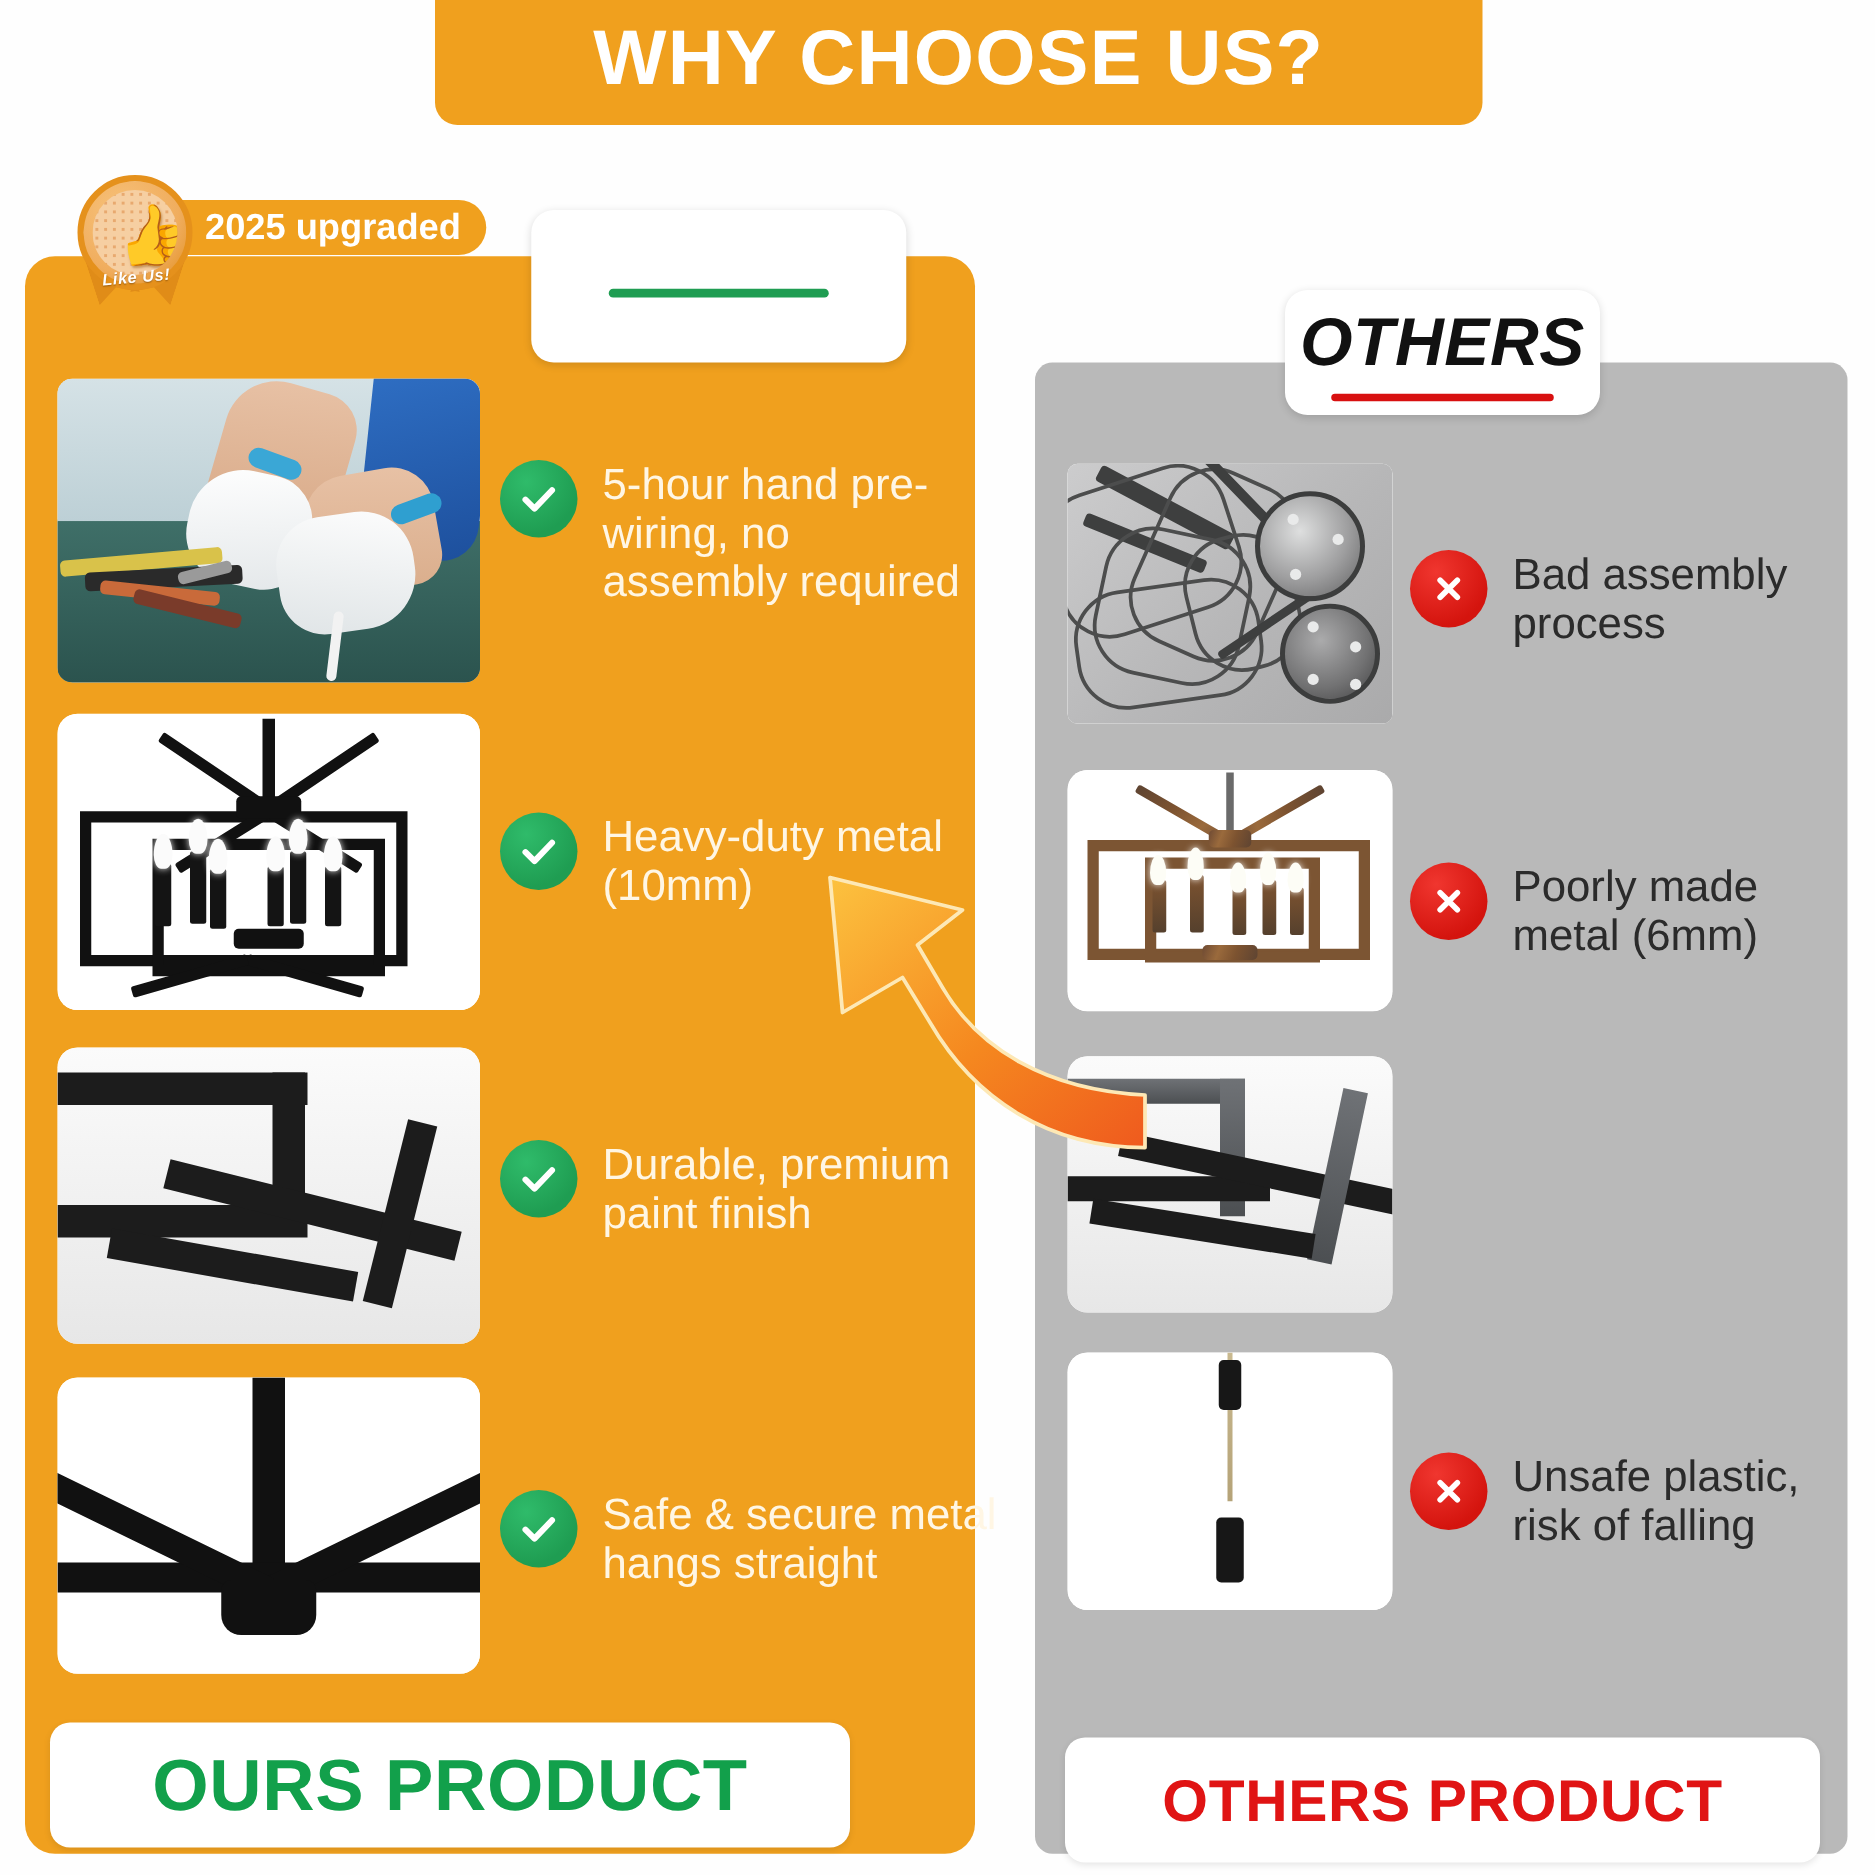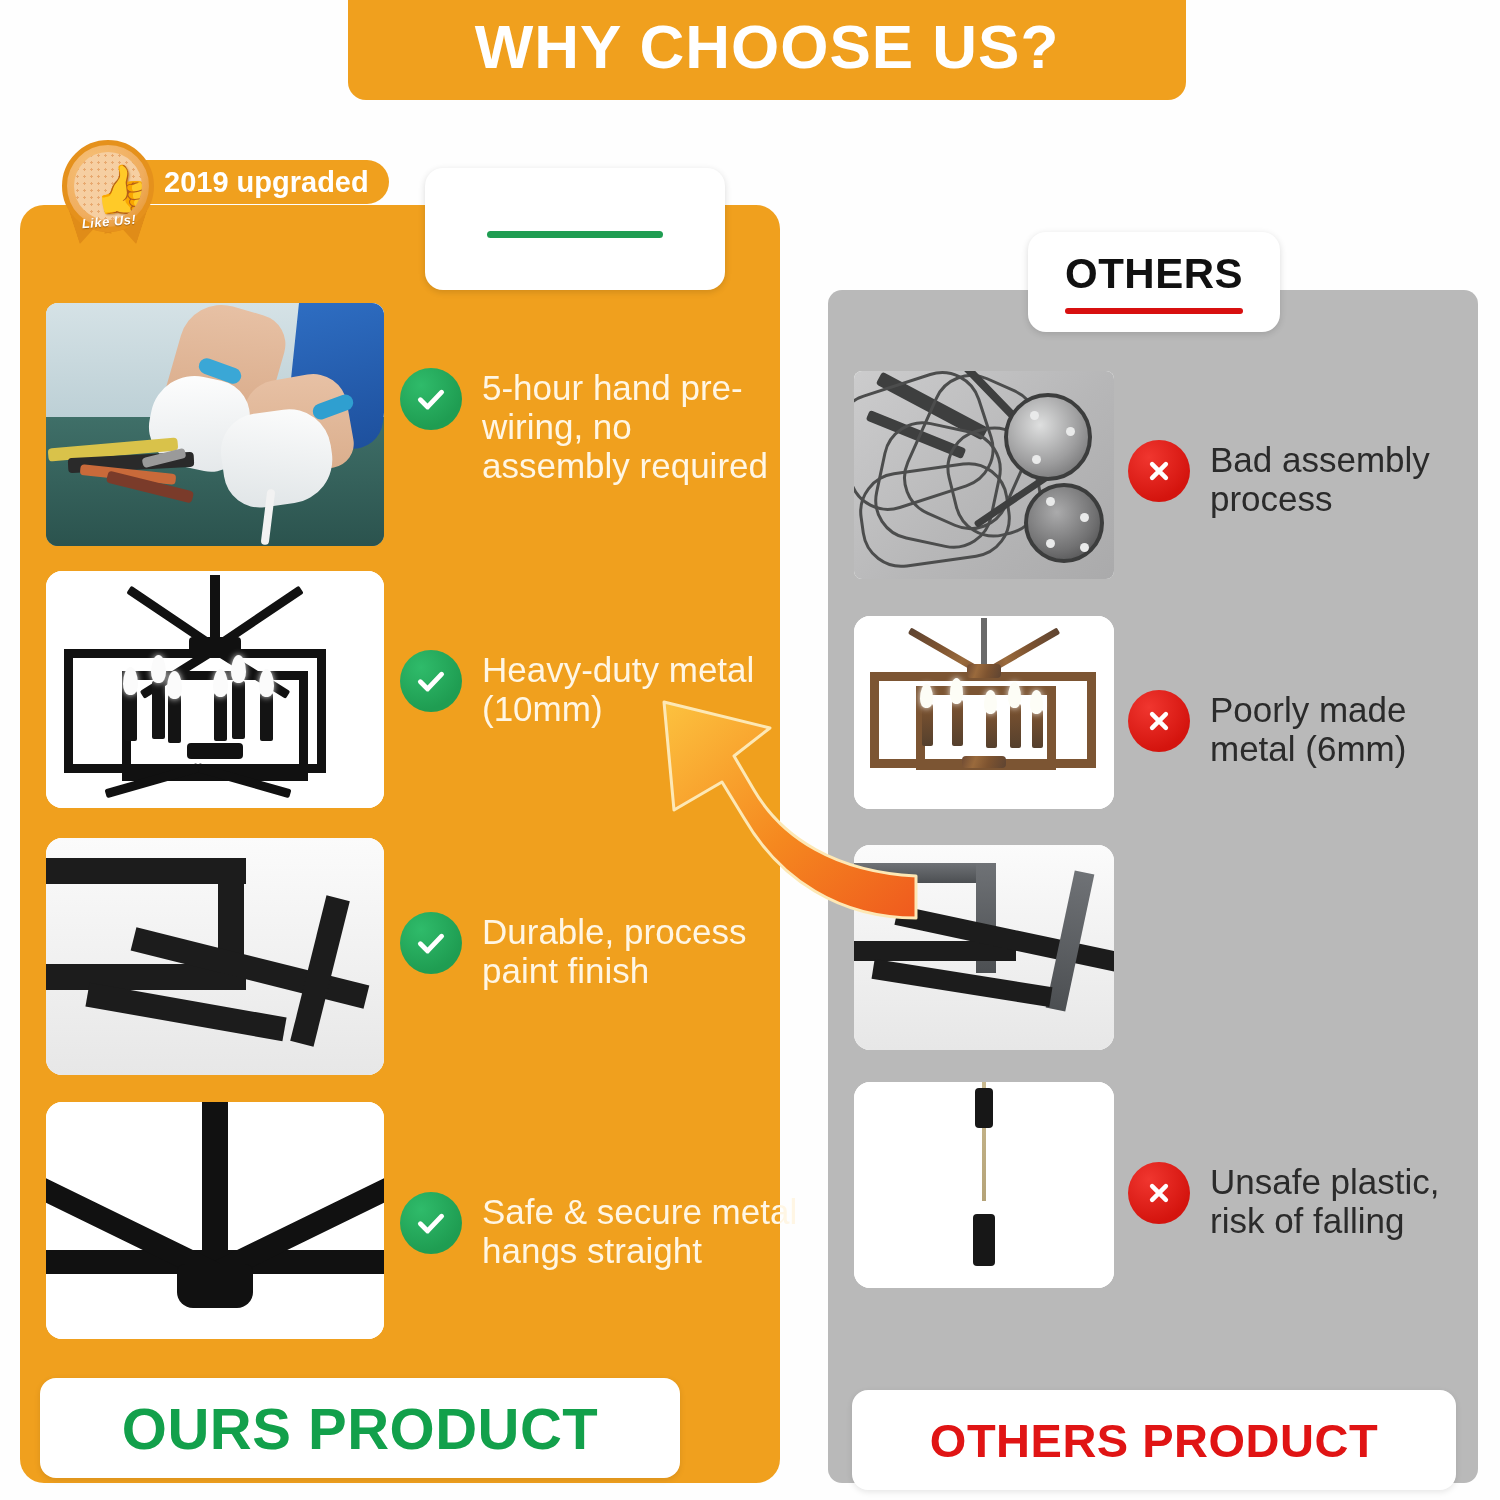--- a/index.html
+++ b/index.html
@@ -79,21 +79,21 @@
   
   .tab {
     position: absolute; background: #ffffff; border-radius: 18px;
     display: flex; flex-direction: column; align-items: center; justify-content: center;
     box-shadow: 0 2px 7px rgba(0,0,0,.14);
   }
   .tab.ours  { left: 425px; top: 168px; width: 300px; height: 122px; }
   .tab.others{ left: 1028px; top: 232px; width: 252px; height: 100px; }
   .tab .tab-label { font-weight: bold; color: #111111; letter-spacing: .5px; }
   .tab.ours   .tab-label { font-size: 54px; }
-  .tab.others .tab-label { font-size: 42px; }
+  .tab.others .tab-label { font-size: 54px; font-style: italic; }
   .tab .tab-rule { height: 7px; border-radius: 4px; margin-top: 10px; }
   .tab.ours   .tab-rule { width: 176px; background: #1f9d52; }
   .tab.others .tab-rule { width: 178px; height: 6px; background: #d81010; }
 
   
   .card {
     position: absolute; background: #ffffff; border-radius: 16px; overflow: hidden;
   }
   .card.l { left: 46px; width: 338px; }
   .c1 { top: 303px; height: 243px; border-radius: 12px; }
@@ -205,21 +205,21 @@
 
   <div class="title-banner">
     <div class="title-text">WHY CHOOSE US?</div>
   </div>
 
   <div class="panel-ours"></div>
   <div class="panel-others"></div>
 
   <div class="badge-wrap">
     <div class="badge-pill">
-      <span class="badge-text">2019 upgraded</span>
+      <span class="badge-text">2025 upgraded</span>
     </div>
     <div class="badge-medal">
       <div class="ribbon l"></div>
       <div class="ribbon r"></div>
       <div class="medal-circle">
         <div class="medal-inner">
           <div class="thumb">👍</div>
         </div>
       </div>
       <div class="likeus">Like Us!</div>
@@ -382,21 +382,21 @@
         </svg>
     </div>
     <div class="feat-text">Heavy-duty metal (10mm)</div>
   </div>
   <div class="feat ours f3">
     <div class="icon-circle ok">
       <svg width="34" height="34" viewBox="0 0 24 24">
           <path d="M4.5 12.5 L9.6 17.6 L19.5 7.2" fill="none" stroke="#ffffff" stroke-width="3.4" stroke-linecap="round" stroke-linejoin="round"></path>
         </svg>
     </div>
-    <div class="feat-text">Durable, process paint finish</div>
+    <div class="feat-text">Durable, premium paint finish</div>
   </div>
   <div class="feat others g1">
     <div class="icon-circle no">
       <svg width="30" height="30" viewBox="0 0 24 24">
           <path d="M6.5 6.5 L17.5 17.5 M17.5 6.5 L6.5 17.5" fill="none" stroke="#ffffff" stroke-width="3.6" stroke-linecap="round"></path>
         </svg>
     </div>
     <div class="feat-text">Bad assembly process</div>
   </div>
 

